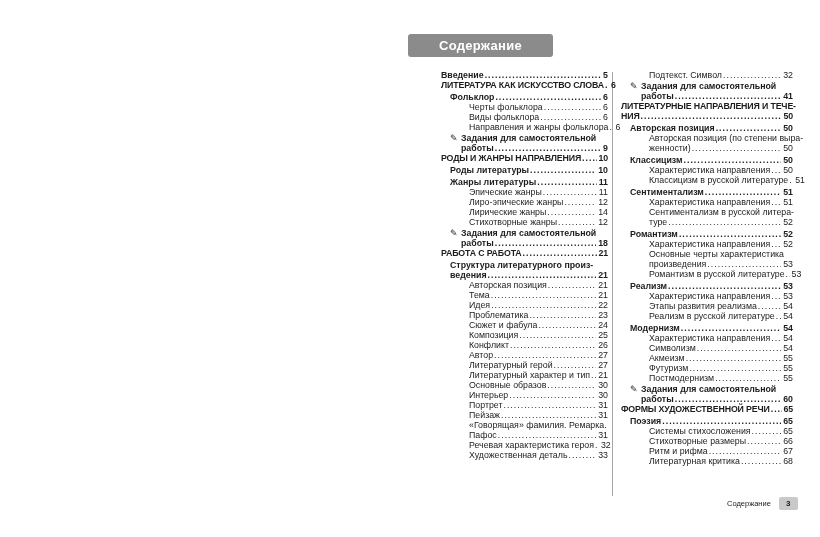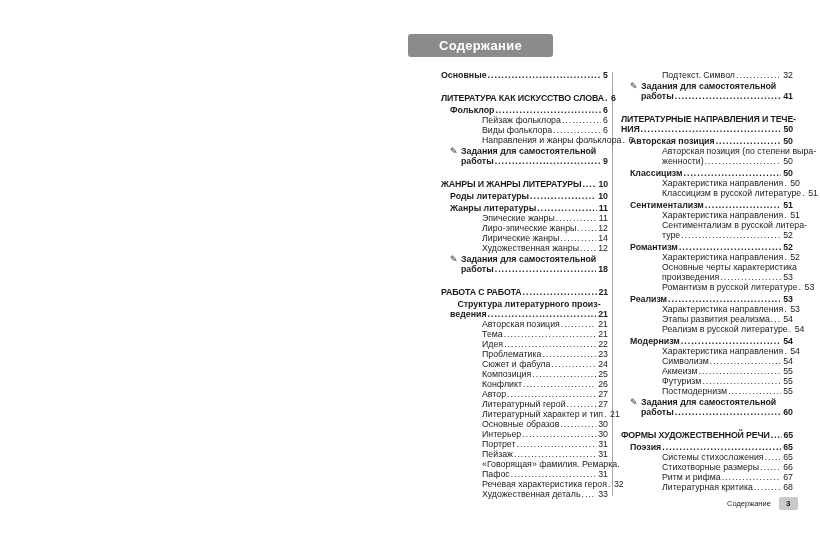--- a/index.html
+++ b/index.html
@@ -22,23 +22,23 @@
   .divider {
     position: absolute; left: 612px; top: 72px;
     width: 1px; height: 424px; background: #a6a6a6;
   }
   .col { position: absolute; top: 70px; font-size: 8.8px; line-height: 10px; }
   #col-left  { left: 441px; width: 167px; }
   #col-right { left: 621px; width: 172px; }
 
   .entry { position: relative; }
   .entry.intro   { font-weight: bold; }
-  .entry.chapter { font-weight: bold; margin-top: 13px; letter-spacing: -0.15px; }
-  .entry.section { font-weight: bold; margin-left: 9px; margin-top: 2px; text-align: center; }
-  .entry.item    { margin-left: 21px; padding-left: 20px; }
+  .entry.chapter { font-weight: bold; letter-spacing: -0.15px; }
+  .entry.section { font-weight: bold; margin-left: 9px; margin-top: 2px; }
+  .entry.item    { margin-left: 8px; padding-left: 20px; }
   .entry.tasks   { font-weight: bold; margin-left: 9px; margin-top: 1px; padding-left: 11px; }
   .pencil { position: absolute; left: 0; top: 0; font-size: 9px; font-weight: normal; }
 
   .line { min-height: 10px; white-space: nowrap; }
   .line.leader { display: flex; align-items: baseline; white-space: nowrap; }
   .line.leader .txt { flex: 0 0 auto; }
   .dots { flex: 1 1 auto; min-width: 4px; overflow: hidden; margin: 0 1px; }
   .dots::before {
     content: "....................................................................................";
     letter-spacing: 1px;
@@ -61,42 +61,42 @@
 
 <div class="banner">
   <span>Содержание</span>
 </div>
 
 <div class="divider"></div>
 
 <div class="col" id="col-left">
     <div class="entry intro">
       <div class="line leader">
-        <span class="txt">Основные</span>
+        <span class="txt">Введение</span>
         <span class="dots"></span>
         <span class="pg">5</span>
       </div>
     </div>
     <div class="entry chapter">
       <div class="line leader">
         <span class="txt">ЛИТЕРАТУРА КАК ИСКУССТВО СЛОВА</span>
         <span class="dots"></span>
         <span class="pg">6</span>
       </div>
     </div>
     <div class="entry section">
       <div class="line leader">
         <span class="txt">Фольклор</span>
         <span class="dots"></span>
         <span class="pg">6</span>
       </div>
     </div>
     <div class="entry item">
       <div class="line leader">
-        <span class="txt">Пейзаж фольклора</span>
+        <span class="txt">Черты фольклора</span>
         <span class="dots"></span>
         <span class="pg">6</span>
       </div>
     </div>
     <div class="entry item">
       <div class="line leader">
         <span class="txt">Виды фольклора</span>
         <span class="dots"></span>
         <span class="pg">6</span>
       </div>
@@ -112,21 +112,21 @@
       <span class="pencil">✎</span>
       <div class="line"><span class="txt">Задания для самостоятельной</span></div>
       <div class="line leader">
         <span class="txt">работы</span>
         <span class="dots"></span>
         <span class="pg">9</span>
       </div>
     </div>
     <div class="entry chapter">
       <div class="line leader">
-        <span class="txt">ЖАНРЫ И ЖАНРЫ ЛИТЕРАТУРЫ</span>
+        <span class="txt">РОДЫ И ЖАНРЫ НАПРАВЛЕНИЯ</span>
         <span class="dots"></span>
         <span class="pg">10</span>
       </div>
     </div>
     <div class="entry section">
       <div class="line leader">
         <span class="txt">Роды литературы</span>
         <span class="dots"></span>
         <span class="pg">10</span>
       </div>
@@ -154,21 +154,21 @@
     </div>
     <div class="entry item">
       <div class="line leader">
         <span class="txt">Лирические жанры</span>
         <span class="dots"></span>
         <span class="pg">14</span>
       </div>
     </div>
     <div class="entry item">
       <div class="line leader">
-        <span class="txt">Художественная жанры</span>
+        <span class="txt">Стихотворные жанры</span>
         <span class="dots"></span>
         <span class="pg">12</span>
       </div>
     </div>
     <div class="entry tasks">
       <span class="pencil">✎</span>
       <div class="line"><span class="txt">Задания для самостоятельной</span></div>
       <div class="line leader">
         <span class="txt">работы</span>
         <span class="dots"></span>

